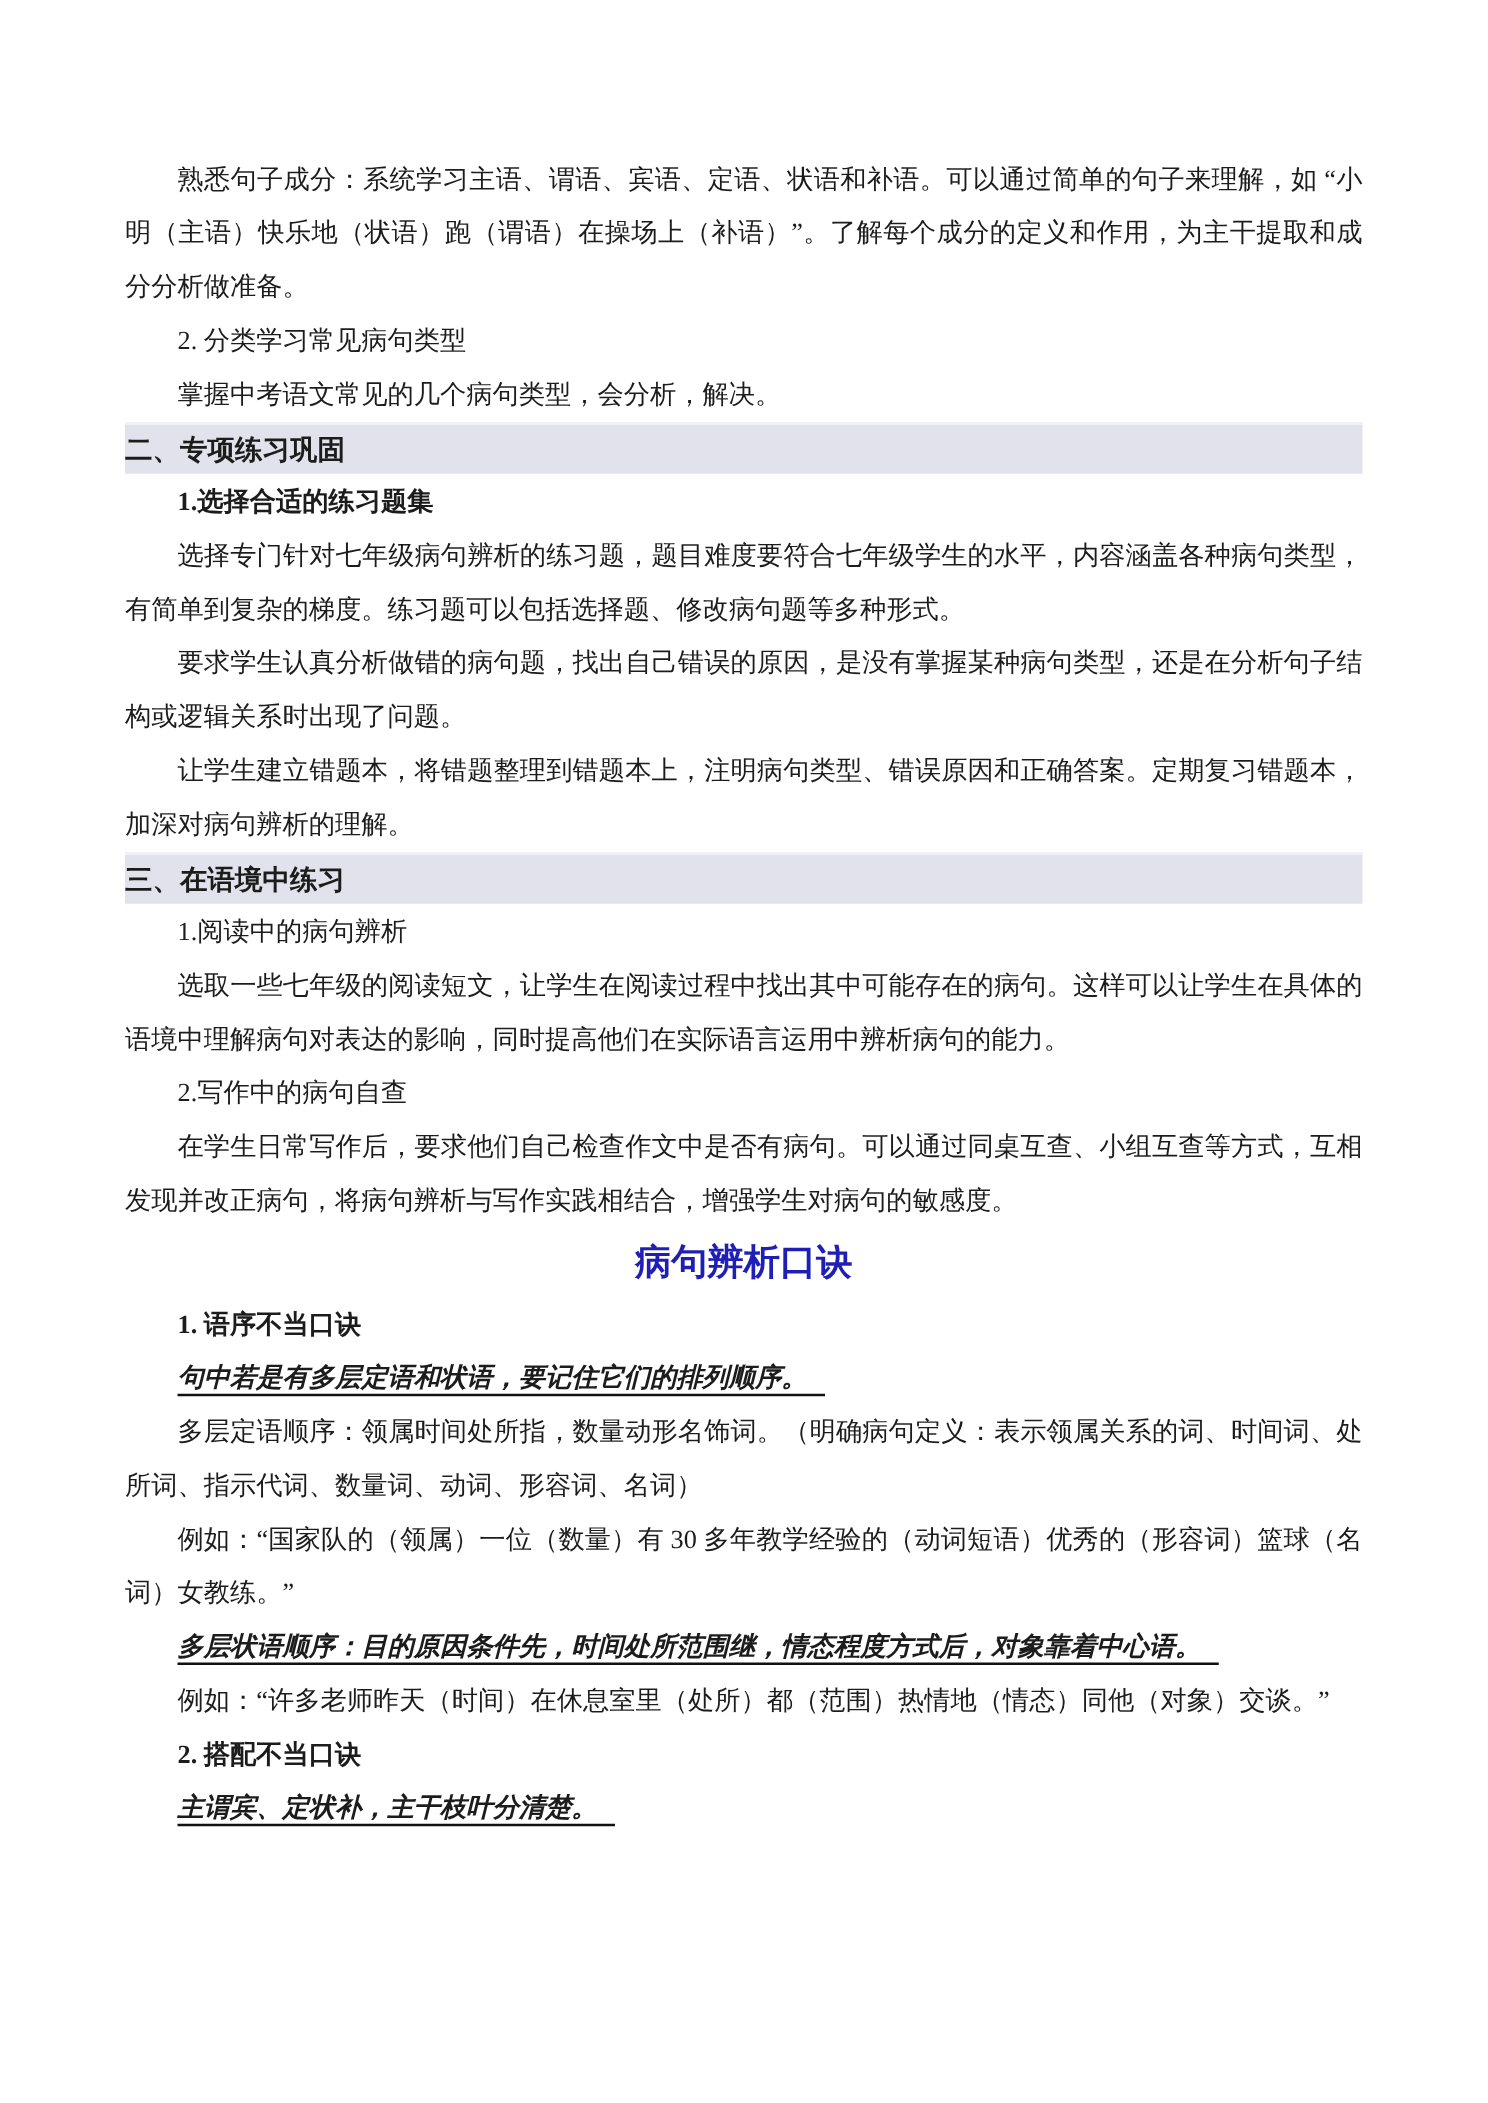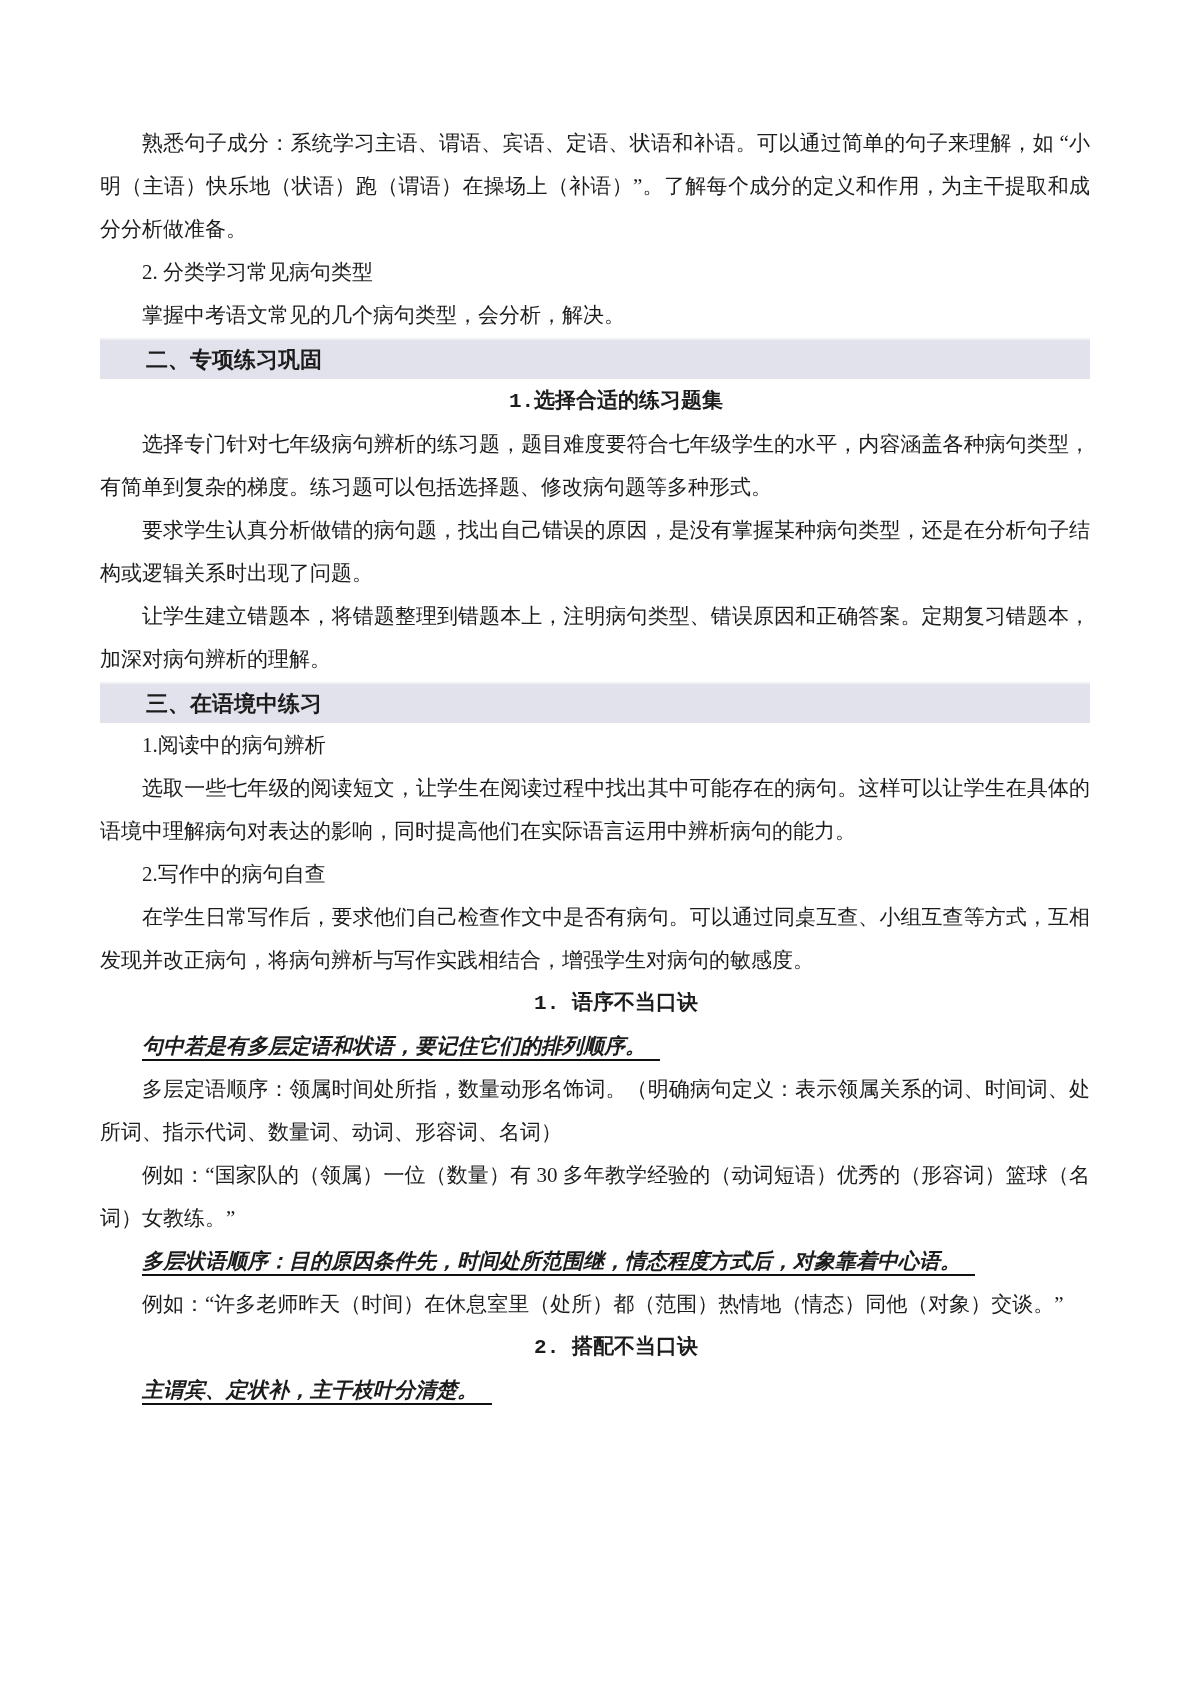--- a/index.html
+++ b/index.html
@@ -25,37 +25,35 @@
   }
   .para{
     font-size:21px;
     line-height:43px;
     text-align:justify;
     text-justify:inter-character;
     text-indent:2em;
     margin:0;
   }
   .subheading{
-    font-family:Liberation Mono, monospace;
+    font-family:Liberation Serif, serif;
     font-weight:bold;
     font-size:21px;
     line-height:43px;
     text-indent:2em;
     margin:0;
-    text-align:center;
   }
   .band{
     box-sizing:border-box;
     height:41px;
     margin:1px 0 1px 0;
     background:var(--band-background);
     border-top:2px solid var(--band-border);
     display:flex;
     align-items:center;
-    padding-left:46px;
     font-family:"Liberation Sans","DejaVu Sans",sans-serif;
     font-weight:bold;
     font-size:22px;
   }
   .doc-title{
     font-family:"Liberation Sans","DejaVu Sans",sans-serif;
     font-weight:bold;
     font-size:29px;
     line-height:52px;
     color:var(--title-color);
@@ -90,20 +88,21 @@
     <div class="para">选择专门针对七年级病句辨析的练习题，题目难度要符合七年级学生的水平，内容涵盖各种病句类型，有简单到复杂的梯度。练习题可以包括选择题、修改病句题等多种形式。</div>
     <div class="para">要求学生认真分析做错的病句题，找出自己错误的原因，是没有掌握某种病句类型，还是在分析句子结构或逻辑关系时出现了问题。</div>
     <div class="para">让学生建立错题本，将错题整理到错题本上，注明病句类型、错误原因和正确答案。定期复习错题本，加深对病句辨析的理解。</div>
     <div class="band">
       <span class="band-text">三、在语境中练习</span>
     </div>
     <div class="para">1.阅读中的病句辨析</div>
     <div class="para">选取一些七年级的阅读短文，让学生在阅读过程中找出其中可能存在的病句。这样可以让学生在具体的语境中理解病句对表达的影响，同时提高他们在实际语言运用中辨析病句的能力。</div>
     <div class="para">2.写作中的病句自查</div>
     <div class="para">在学生日常写作后，要求他们自己检查作文中是否有病句。可以通过同桌互查、小组互查等方式，互相发现并改正病句，将病句辨析与写作实践相结合，增强学生对病句的敏感度。</div>
+    <div class="doc-title">病句辨析口诀</div>
     <div class="subheading">1. 语序不当口诀</div>
     <div class="motto"><span class="motto-text">句中若是有多层定语和状语，要记住它们的排列顺序。</span></div>
     <div class="para">多层定语顺序：领属时间处所指，数量动形名饰词。（明确病句定义：表示领属关系的词、时间词、处所词、指示代词、数量词、动词、形容词、名词）</div>
     <div class="para">例如：“国家队的（领属）一位（数量）有 30 多年教学经验的（动词短语）优秀的（形容词）篮球（名词）女教练。”</div>
     <div class="motto"><span class="motto-text">多层状语顺序：目的原因条件先，时间处所范围继，情态程度方式后，对象靠着中心语。</span></div>
     <div class="para">例如：“许多老师昨天（时间）在休息室里（处所）都（范围）热情地（情态）同他（对象）交谈。”</div>
     <div class="subheading">2. 搭配不当口诀</div>
     <div class="motto"><span class="motto-text">主谓宾、定状补，主干枝叶分清楚。</span></div>
   </main>
 

